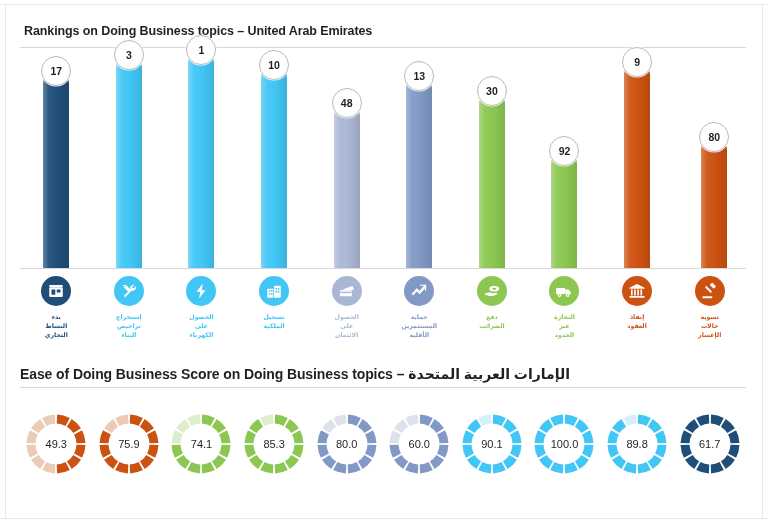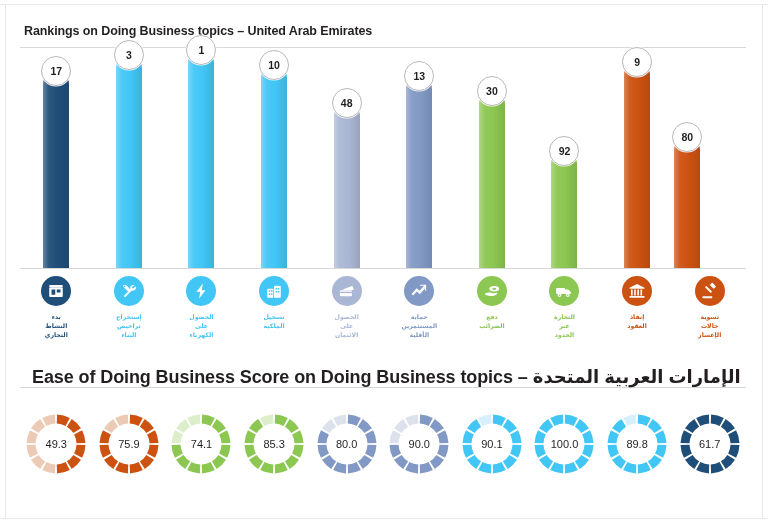--- a/index.html
+++ b/index.html
@@ -118,23 +118,23 @@
     font-size: 6.2px;
     font-weight: bold;
     line-height: 1.45;
     direction: rtl;
     white-space: pre-line;
     letter-spacing: 0.1px;
   }
 
   
   #title-scores {
-    left: 32px; top: 366px;
+    left: 20px; top: 366px;
     font-weight: bold;
-    font-size: 18px;
+    font-size: 14px;
     direction: rtl;
     text-align: right;
     unicode-bidi: plaintext;
   }
   #donuts-area {
     position: absolute;
     left: 20px; top: 404px;
     width: 726px; height: 100px;
   }
   .donut-slot {
@@ -205,21 +205,21 @@
         <div class="rank-bubble" style="bottom: 162px;">30</div>
       </div>
       <div class="bar-slot" style="left: 508.2px;">
         <div class="bar" title="Trading across Borders: 92" style="height: 117px; background: rgb(140, 199, 81);"></div>
         <div class="rank-bubble" style="bottom: 102px;">92</div>
       </div>
       <div class="bar-slot" style="left: 580.8px;">
         <div class="bar" title="Enforcing Contracts: 9" style="height: 206px; background: rgb(204, 82, 17);"></div>
         <div class="rank-bubble" style="bottom: 191px;">9</div>
       </div>
-      <div class="bar-slot" style="left: 631px;">
+      <div class="bar-slot" style="left: 658px;">
         <div class="bar" title="Resolving Insolvency: 80" style="height: 131px; background: rgb(204, 82, 17);"></div>
         <div class="rank-bubble" style="bottom: 116px;">80</div>
       </div>
     </div>
 
   <div class="rule" id="rule-mid"></div>
 
   <div id="icons-area">
       <div class="icon-slot" style="left: 0px;">
         <div class="icon-circle" style="background: rgb(31, 78, 121);">
@@ -460,21 +460,21 @@
             <path d="M 56.9832098444664 32.91609271766391 A 25 25 0 0 1 54.094140752217335 43.698245356514335" fill="none" stroke-width="9" stroke-linecap="butt" stroke="#8199c4"></path>
             <path d="M 53.17804803455343 45.28496448795207 A 25 25 0 0 1 45.28496448795207 53.17804803455343" fill="none" stroke-width="9" stroke-linecap="butt" stroke="#8199c4"></path>
             <path d="M 43.698245356514335 54.094140752217335 A 25 25 0 0 1 32.9160927176639 56.9832098444664" fill="none" stroke-width="9" stroke-linecap="butt" stroke="#8199c4"></path>
             <path d="M 31.083907282336096 56.9832098444664 A 25 25 0 0 1 20.30175464348567 54.094140752217335" fill="none" stroke-width="9" stroke-linecap="butt" stroke="#8199c4"></path>
             <path d="M 18.715035512047933 53.17804803455343 A 25 25 0 0 1 10.821951965446573 45.28496448795207" fill="none" stroke-width="9" stroke-linecap="butt" stroke="#8199c4"></path>
             <path d="M 9.905859247782669 43.69824535651435 A 25 25 0 0 1 7.016790155533595 32.91609271766392" fill="none" stroke-width="9" stroke-linecap="butt" stroke="#8199c4"></path>
             <path d="M 7.016790155533595 31.083907282336085 A 25 25 0 0 1 9.905859247782661 20.301754643485673" fill="none" stroke-width="9" stroke-linecap="butt" stroke="#dce1eb"></path>
             <path d="M 10.82195196544658 18.71503551204792 A 25 25 0 0 1 18.715035512047926 10.821951965446573" fill="none" stroke-width="9" stroke-linecap="butt" stroke="#dce1eb"></path>
             <path d="M 20.301754643485665 9.905859247782665 A 25 25 0 0 1 31.083907282336078 7.016790155533595" fill="none" stroke-width="9" stroke-linecap="butt" stroke="#dce1eb"></path>
           </svg>
-          <div class="donut-value">90.0</div>
+          <div class="donut-value">60.0</div>
         </div>
       </div>
       <div class="donut-slot" style="left: 435.6px;">
         <div class="donut">
           <svg viewBox="0 0 64 64">
             <path d="M 32.9160927176639 7.016790155533595 A 25 25 0 0 1 43.698245356514335 9.905859247782665" fill="none" stroke-width="9" stroke-linecap="butt" stroke="#41c6f5"></path>
             <path d="M 45.284964487952074 10.821951965446573 A 25 25 0 0 1 53.17804803455343 18.715035512047926" fill="none" stroke-width="9" stroke-linecap="butt" stroke="#41c6f5"></path>
             <path d="M 54.094140752217335 20.301754643485665 A 25 25 0 0 1 56.9832098444664 31.083907282336096" fill="none" stroke-width="9" stroke-linecap="butt" stroke="#41c6f5"></path>
             <path d="M 56.9832098444664 32.91609271766391 A 25 25 0 0 1 54.094140752217335 43.698245356514335" fill="none" stroke-width="9" stroke-linecap="butt" stroke="#41c6f5"></path>
             <path d="M 53.17804803455343 45.28496448795207 A 25 25 0 0 1 45.28496448795207 53.17804803455343" fill="none" stroke-width="9" stroke-linecap="butt" stroke="#41c6f5"></path>

